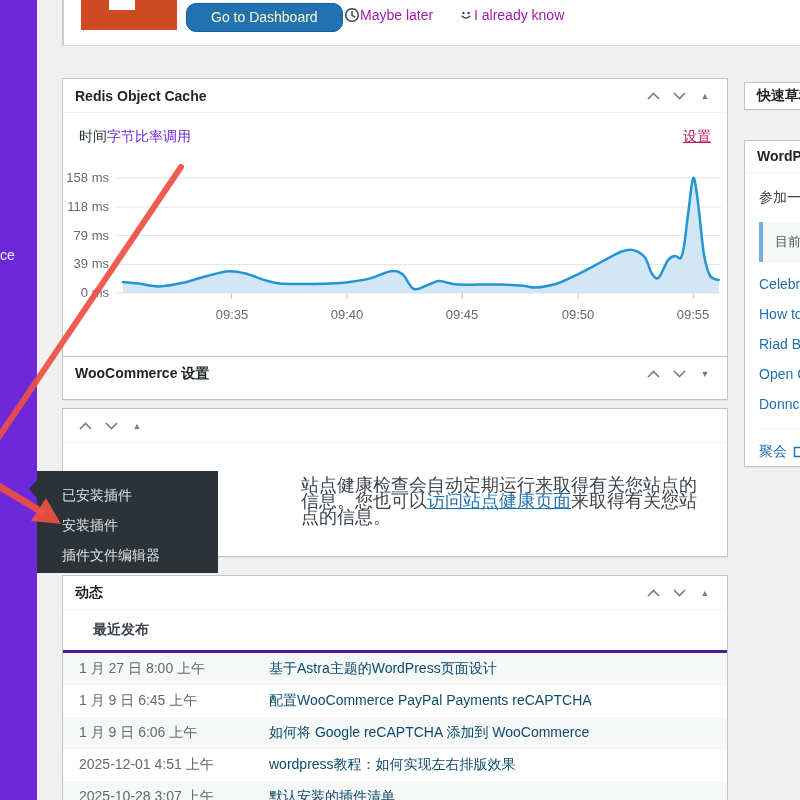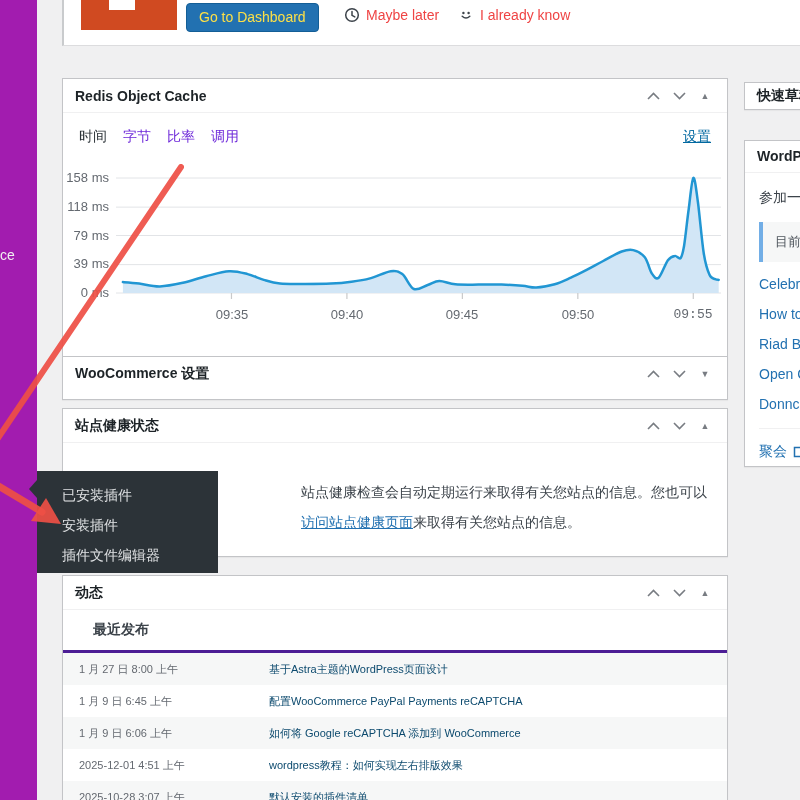--- a/index.html
+++ b/index.html
@@ -6,79 +6,79 @@
   html,body { width:800px; height:800px; overflow:hidden; }
   body {
     position:relative;
     background:#f0f0f1;
     font-family:"Liberation Sans","DejaVu Sans",sans-serif;
     font-size:14px; color:#3c434a;
   }
   a { text-decoration:none; }
 
   
-  .admin-sidebar { position:absolute; left:0; top:0; width:37px; height:800px; background:#a21caf; z-index:5; }
+  .admin-sidebar { position:absolute; left:0; top:0; width:37px; height:800px; background:#6d28d9; z-index:5; }
   .sidebar-frag { position:absolute; left:0; top:247px; color:#f0f0f1; font-size:14px; }
 
   
   .top-banner {
     position:absolute; left:62px; top:0; width:738px; height:46px;
     background:#fff; border-left:2px solid #c9cbcd; border-bottom:1px solid #dcdcde; z-index:4;
   }
   .banner-logo { position:absolute; left:17px; top:0; width:96px; height:30px; background:#d04a21; }
   .banner-logo .notch { position:absolute; left:28px; top:0; width:26px; height:10px; background:#fff; }
   .dash-btn {
-    position:absolute; left:122px; top:3px; height:29px; padding:0 12px;
-    background:#2271b1; border:1px solid #135e96; border-radius:4px;
-    color:#fde047; font-size:14px; line-height:27px; cursor:pointer;
-  }
-  .banner-link { position:absolute; top:7px; display:flex; align-items:center; gap:6px; color:#ef4444; font-size:14px; cursor:pointer;text-align:center; }
+    position:absolute; left:122px; top:3px; height:29px; padding:0 24px;
+    background:#2271b1; border:1px solid #135e96; border-radius:10px;
+    color:#fef9c3; font-size:14px; line-height:27px; cursor:pointer;
+  }
+  .banner-link { position:absolute; top:7px; display:flex; align-items:center; color:#a21caf; font-size:14px; cursor:pointer;text-align:center; }
   .banner-link svg { display:block; }
   .link-later { left:280px; }
   .link-know  { left:394px; }
 
   
   .panel { position:absolute; background:#fff; border:1px solid #c3c4c7; box-shadow:0 1px 1px rgba(0,0,0,.04); }
   .panel-head {
     display:flex; align-items:center; height:34px; padding:0 12px;
     border-bottom:1px solid #f0f0f1;
   }
   .panel-head.no-border { border-bottom:none; }
   .panel-title { font-weight:bold; font-size:14px; color:#1d2327; flex:1 1 auto; }
   .head-controls { display:flex; align-items:center; gap:6px; color:#787c82; }
   .head-controls .ctrl { width:20px; height:20px; display:flex; align-items:center; justify-content:center; cursor:pointer; }
   .toggle-tri { font-size:9px; color:#787c82; }
 
   
   #redis-panel { left:62px; top:78px; width:666px; height:298px; }
-  .redis-tabs { display:flex; align-items:center; gap:16px; padding:15px 16px 11px 16px; font-size:14px; }
+  .redis-tabs { display:flex; align-items:center; padding:15px 16px 11px 16px; font-size:14px; }
   .redis-tab-active { color:#2c3338; cursor:pointer; }
   .redis-tab { color:#6d28d9; cursor:pointer; }
-  .redis-settings { margin-left:auto; color:#0369a1; cursor:pointer;text-decoration:underline; }
+  .redis-settings { margin-left:auto; color:#be185d; cursor:pointer;text-decoration:underline; }
   .chart { position:relative; height:182px; }
   .chart svg.plot { position:absolute; left:53px; top:11px; width:605px; height:135px; }
   .ylab { position:absolute; left:0; width:46px; text-align:right; font-size:13px; color:#646970; line-height:18px; }
   .ylab:nth-of-type(1){ top:12px; } .ylab:nth-of-type(2){ top:41px; }
   .ylab:nth-of-type(3){ top:70px; } .ylab:nth-of-type(4){ top:98px; }
   .ylab:nth-of-type(5){ top:127px; }
   .xlab { position:absolute; top:150px; transform:translateX(-50%); font-size:13px; color:#646970; }
   .xlab:nth-of-type(6){ left:169px; } .xlab:nth-of-type(7){ left:284px; }
   .xlab:nth-of-type(8){ left:399px; } .xlab:nth-of-type(9){ left:515px; }
-  .xlab:nth-of-type(10){ left:630px;font-family:Liberation Mono, monospace; }
+  .xlab:nth-of-type(10){ left:630px; }
 
   
   #woo-panel { left:62px; top:356px; width:666px; height:44px; }
   #health-panel { left:62px; top:408px; width:666px; height:149px; }
-  .health-body { margin:34px 14px 0 238px; font-size:14px; line-height:30px; color:#3c434a; }
+  .health-body { margin:34px 14px 0 238px; font-size:18px; line-height:16px; color:#3c434a; }
   .health-link { color:#2271b1; text-decoration:underline; cursor:pointer; }
 
   
   #dyn-panel { left:62px; top:575px; width:666px; height:240px; }
   .dyn-sub { padding:11px 30px; font-weight:bold; font-size:14px; color:#3c434a; border-bottom:3px solid #4c1d95; }
-  .post-row { display:flex; align-items:center; padding:7px 16px; min-height:32px; font-size:11px; }
+  .post-row { display:flex; align-items:center; padding:7px 16px; min-height:32px; font-size:14px; }
   .post-row:nth-child(odd) { background:#f6f7f7; }
   .post-date { width:190px; flex:0 0 190px; color:#646970; }
   .post-link { color:#0c4a6e; cursor:pointer; }
 
   
   #quick-panel { left:744px; top:82px; width:280px; height:28px; }
   #quick-panel .panel-head { height:26px; border-bottom:none; }
   #events-panel { left:744px; top:140px; width:280px; height:327px; }
   #events-panel .panel-head { height:32px; }
   .events-body { padding:16px 14px 0 14px; }
@@ -207,21 +207,20 @@
             <path d="M1 1 L6.5 6.5 L12 1" fill="none" stroke="#787c82" stroke-width="1.6"></path>
           </svg>
         </span>
       <span class="ctrl toggle-tri">▼</span>
     </span>
   </div>
 </div>
 
 <div class="panel" id="health-panel">
   <div class="panel-head">
-    <span class="panel-title">站点健康状态</span>
     <span class="head-controls">
       <span class="ctrl">
           <svg width="13" height="8" viewBox="0 0 13 8">
             <path d="M1 7 L6.5 1.5 L12 7" fill="none" stroke="#787c82" stroke-width="1.6"></path>
           </svg>
         </span>
       <span class="ctrl">
           <svg width="13" height="8" viewBox="0 0 13 8">
             <path d="M1 1 L6.5 6.5 L12 1" fill="none" stroke="#787c82" stroke-width="1.6"></path>
           </svg>

